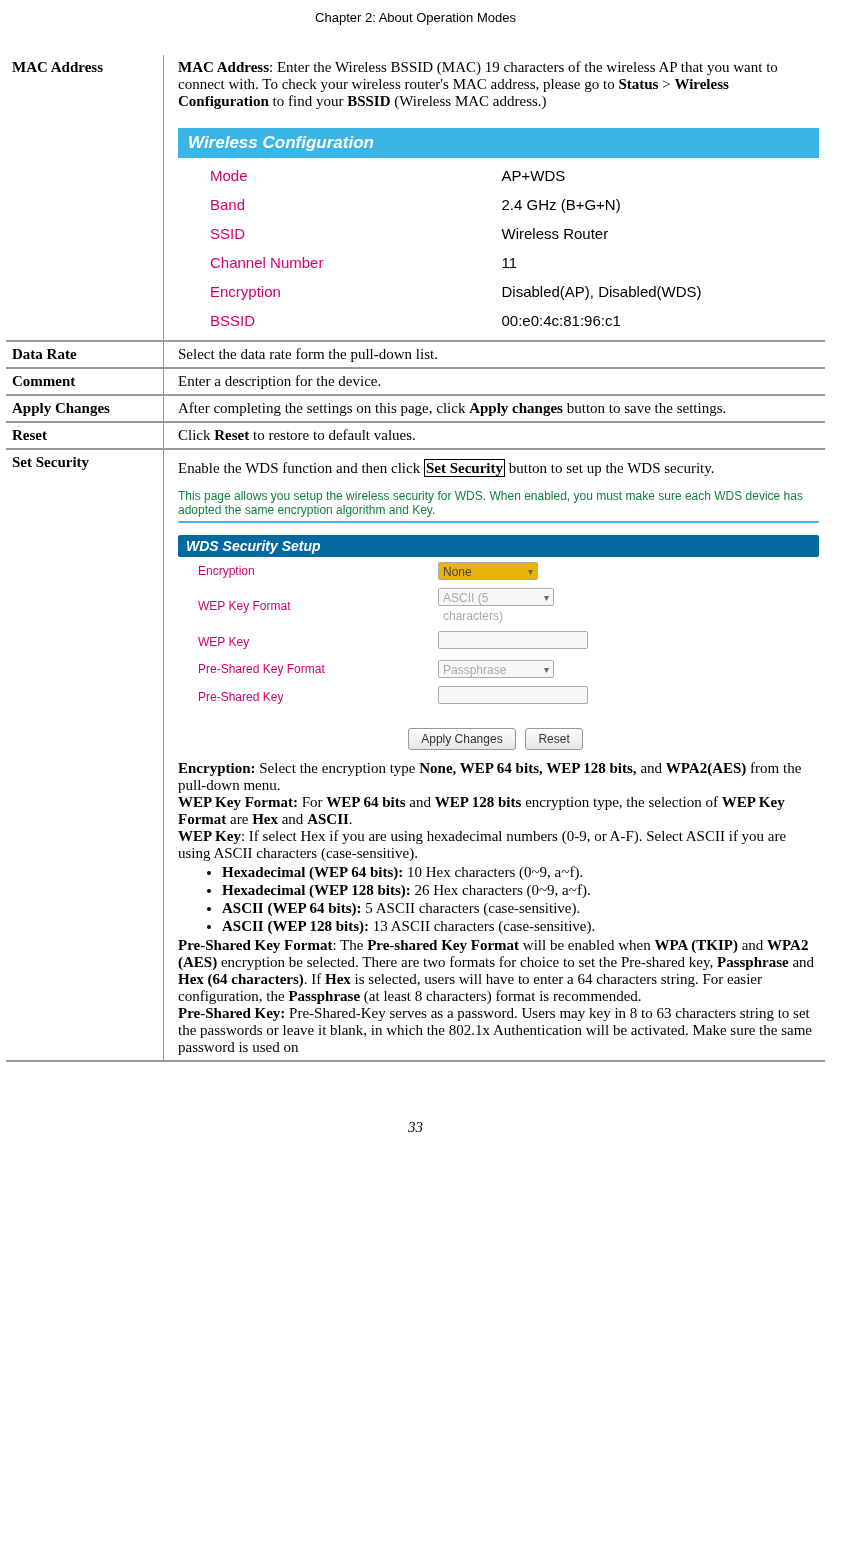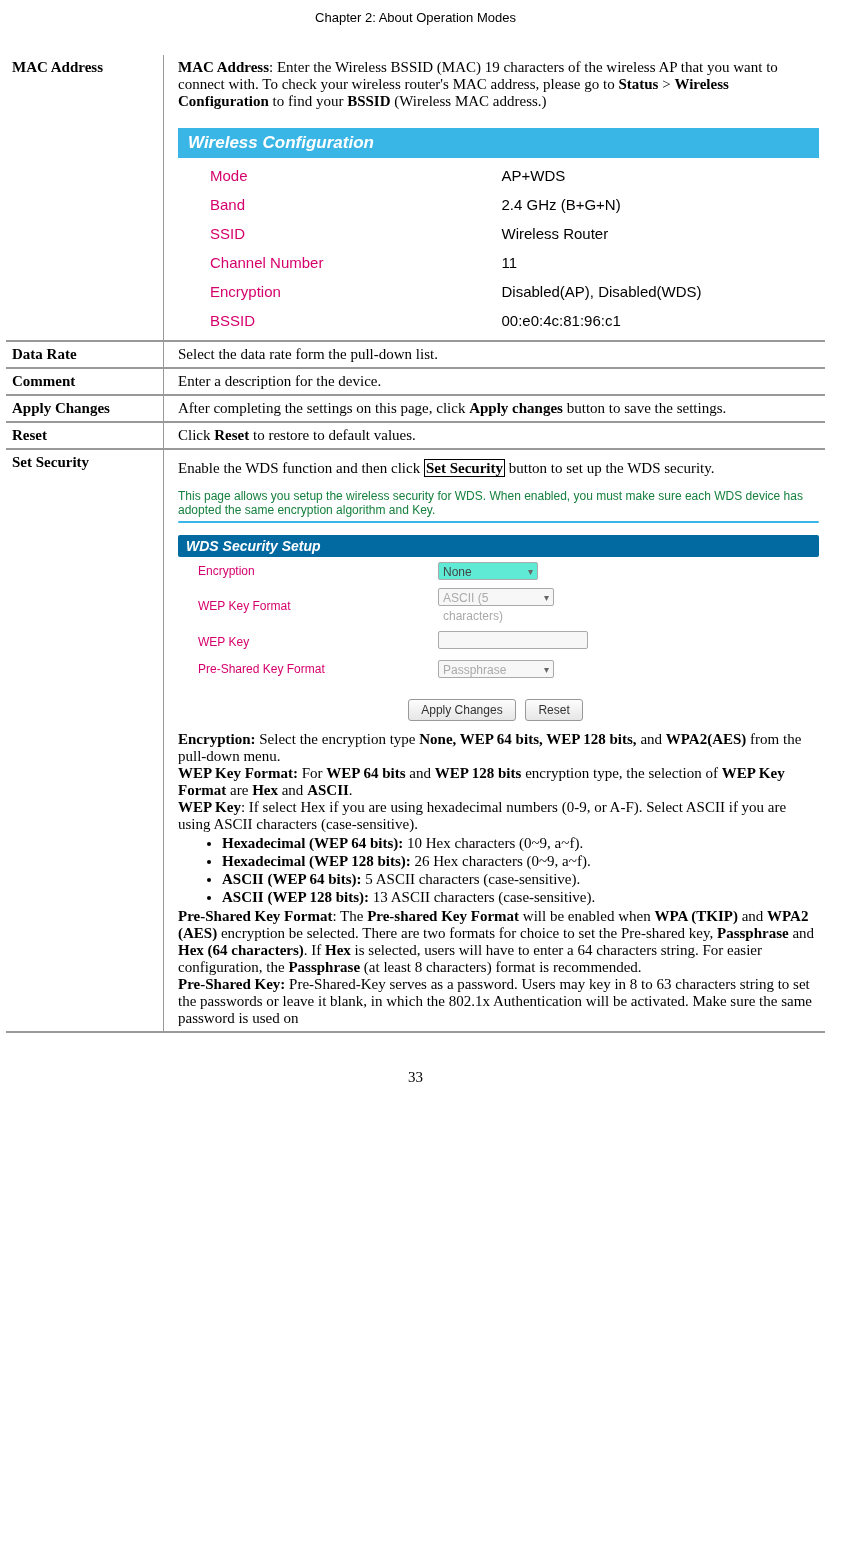--- a/index.html
+++ b/index.html
@@ -107,21 +107,21 @@
   }
   .fake-select, .fake-input {
     display: inline-block;
     border: 1px solid #aaa;
     border-radius: 2px;
     height: 18px;
     line-height: 18px;
     padding: 0 4px;
     font-size: 12px;
     color: #444;
-    background: #5eead4;
+    background: #eab308;
     position: relative;
     box-sizing: border-box;
   }
   .fake-select.dis, .fake-input.dis {
     color: #aaa;
     background: #f7f7f7;
   }
   .fake-select {
     width: 116px;
   }
@@ -156,21 +156,22 @@
     margin: 2px 0 2px 0;
     padding-left: 44px;
   }
   ul.bullets li {
     margin: 1px 0;
   }
   .pagenum {
     text-align: center;
     font-family: "Times New Roman", serif;
     font-size: 15px;
-    margin-top: 36px;
+    margin-top: 57px;
+    font-style: italic;
   }
 </style>
 </head>
 <body>
 
 <div class="page">
   <div class="running-head">Chapter 2: About Operation Modes</div>
 
   <table class="main">
     <tbody>
@@ -254,20 +255,24 @@
               <td><span class="fake-select dis">ASCII (5 characters)</span></td>
             </tr>
             <tr>
               <td class="k">WEP Key</td>
               <td><span class="fake-input dis"></span></td>
             </tr>
             <tr>
               <td class="k">Pre-Shared Key Format</td>
               <td><span class="fake-select dis">Passphrase</span></td>
             </tr>
+            <tr>
+              <td class="k">Pre-Shared Key</td>
+              <td><span class="fake-input dis"></span></td>
+            </tr>
           </tbody>
             </table>
           <div class="btn-row">
             <span class="btn">Apply Changes</span>
             <span class="btn">Reset</span>
           </div>
 
           <div>
             <b>Encryption:</b><span> Select the encryption type </span><b>None, WEP 64 bits, WEP 128 bits,</b><span> and </span><b>WPA2(AES)</b><span> from the pull-down menu.</span>
           </div>

